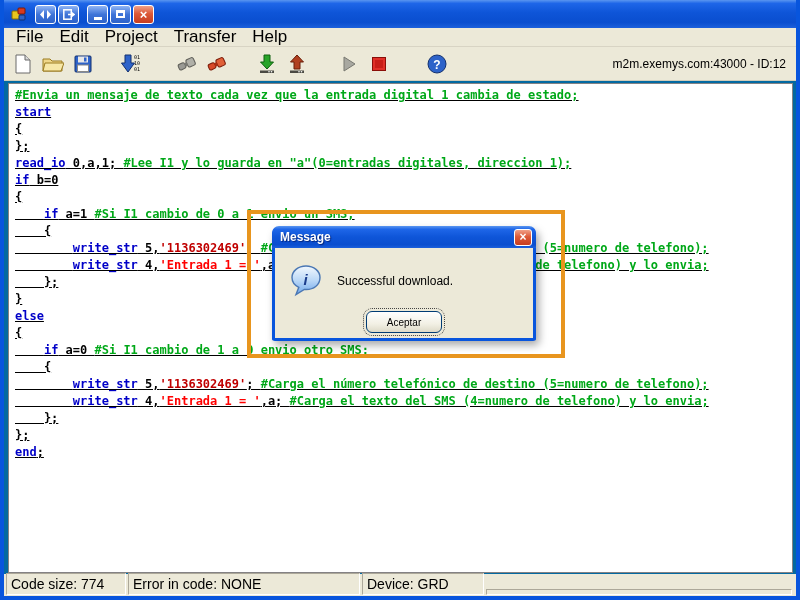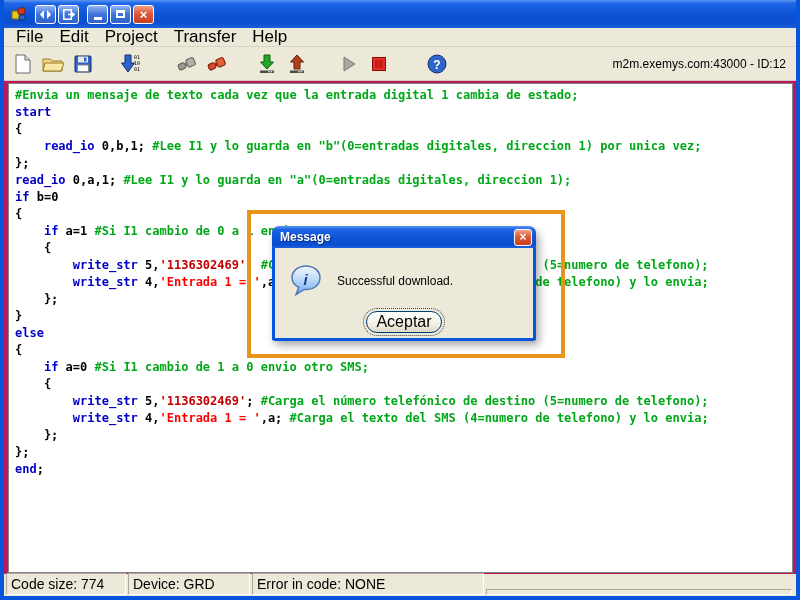--- a/index.html
+++ b/index.html
@@ -35,21 +35,21 @@
   .menu-item { padding:2px 8px; color:#000; cursor:default; }
   
   .toolbar {
     height:34px; flex:0 0 34px; background:#ECE9D8; display:flex; align-items:center;
     border-bottom:1px solid #cfccba; padding-left:6px;
   }
   .tool-btn { width:26px; height:26px; display:flex; align-items:center; justify-content:center; margin-right:4px; }
   .gap1 { margin-left:18px; } .gap2 { margin-left:26px; } .gap3 { margin-left:20px; } .gap4 { margin-left:22px; } .gap5 { margin-left:28px; }
   .conn-label { margin-left:auto; margin-right:10px; font-size:12px; color:#000; }
   
-  .editor-wrap { flex:1 1 auto; padding:2px 3px 1px 4px; background:#be185d; overflow:hidden; }
+  .editor-wrap { flex:1 1 auto; padding:2px 3px 1px 4px; background:#0369a1; overflow:hidden;text-decoration:underline; }
   .editor {
     width:100%; height:100%; background:#fff; border:1px solid #848284;
     font-family:"DejaVu Sans Mono", monospace; font-size:12px; font-weight:bold;
     padding:3px 0 0 6px; overflow:hidden;
   }
   .code-line { white-space:pre; height:17px; line-height:17px; }
   .k { color:#0000C8; } .c { color:#00A818; } .s { color:#FF0000; } .n { color:#C00000; } .p { color:#000; }
   
   .statusbar { height:22px; flex:0 0 22px; background:#ECE9D8; display:flex; align-items:flex-end; padding:2px 2px 1px 2px; font-size:14px; }
   .status-panel {
@@ -73,22 +73,22 @@
   .dialog-close {
     width:18px; height:17px; border:1px solid #fff; border-radius:3px;
     background:linear-gradient(180deg,#F0A088 0%,#DD5A38 45%,#C63D20 100%);
     color:#fff; font-size:12px; font-weight:bold; display:flex; align-items:center; justify-content:center;
   }
   .dialog-body { position:relative; height:89px; }
   .dialog-icon { position:absolute; left:14px; top:8px; width:34px; height:34px; }
   .dialog-msg { position:absolute; left:62px; top:18px; font-size:12px; color:#000; }
   .dialog-btn {
     position:absolute; left:50%; transform:translateX(-50%); bottom:12px;
-    width:76px; height:22px; font-size:16px; font-family:"Liberation Sans",sans-serif;
-    border:1px solid #003C74; border-radius:11px;
+    width:76px; height:22px; font-size:10px; font-family:"Liberation Sans",sans-serif;
+    border:1px solid #003C74; border-radius:6px;
     background:linear-gradient(180deg,#FFFFFF 0%,#F2F0E4 60%,#DDDAC8 100%);
     outline:1px dotted #444; outline-offset:2px; color:#000;
   }
 </style>
 </head>
 <body>
 
 <div class="window">
 
   <div class="titlebar">
@@ -211,21 +211,20 @@
         </svg>
     </span>
     <span class="conn-label">m2m.exemys.com:43000 - ID:12</span>
   </div>
 
   <div class="editor-wrap">
     <div class="editor">
         <div class="code-line"><span class="c">#Envia un mensaje de texto cada vez que la entrada digital 1 cambia de estado;</span></div>
         <div class="code-line"><span class="k">start</span></div>
         <div class="code-line"><span class="p">{</span></div>
-        <div class="code-line"><span class="p">    </span><span class="k">read_io</span><span class="p"> 0,b,1; </span><span class="c">#Lee I1 y lo guarda en "b"(0=entradas digitales, direccion 1) por unica vez;</span></div>
         <div class="code-line"><span class="p">};</span></div>
         <div class="code-line"><span class="k">read_io</span><span class="p"> 0,a,1; </span><span class="c">#Lee I1 y lo guarda en "a"(0=entradas digitales, direccion 1);</span></div>
         <div class="code-line"><span class="k">if</span><span class="p"> b=0</span></div>
         <div class="code-line"><span class="p">{</span></div>
         <div class="code-line"><span class="p">    </span><span class="k">if</span><span class="p"> a=1 </span><span class="c">#Si I1 cambio de 0 a 1 envio un SMS;</span></div>
         <div class="code-line"><span class="p">    {</span></div>
         <div class="code-line"><span class="p">        </span><span class="k">write_str</span><span class="p"> 5,</span><span class="n">'1136302469'</span><span class="p">; </span><span class="c">#Carga el número telefónico de destino (5=numero de telefono);</span></div>
         <div class="code-line"><span class="p">        </span><span class="k">write_str</span><span class="p"> 4,</span><span class="s">'Entrada 1 = '</span><span class="p">,a; </span><span class="c">#Carga el texto del SMS (4=numero de telefono) y lo envia;</span></div>
         <div class="code-line"><span class="p">    };</span></div>
         <div class="code-line"><span class="p">}</span></div>
@@ -236,22 +235,22 @@
         <div class="code-line"><span class="p">        </span><span class="k">write_str</span><span class="p"> 5,</span><span class="n">'1136302469'</span><span class="p">; </span><span class="c">#Carga el número telefónico de destino (5=numero de telefono);</span></div>
         <div class="code-line"><span class="p">        </span><span class="k">write_str</span><span class="p"> 4,</span><span class="s">'Entrada 1 = '</span><span class="p">,a; </span><span class="c">#Carga el texto del SMS (4=numero de telefono) y lo envia;</span></div>
         <div class="code-line"><span class="p">    };</span></div>
         <div class="code-line"><span class="p">};</span></div>
         <div class="code-line"><span class="k">end</span><span class="p">;</span></div>
       </div>
   </div>
 
   <div class="statusbar">
     <span class="status-panel sp1">Code size: 774</span>
+    <span class="status-panel sp3">Error in code: NONE</span>
     <span class="status-panel sp2">Device: GRD</span>
-    <span class="status-panel sp3">Error in code: NONE</span>
     <span class="status-panel sp4"></span>
   </div>
 
   <div class="highlight-rect"></div>
 
   <div class="dialog">
     <div class="dialog-titlebar">
       <span class="dialog-title">Message</span>
       <span class="dialog-close">
           <span>×</span>

